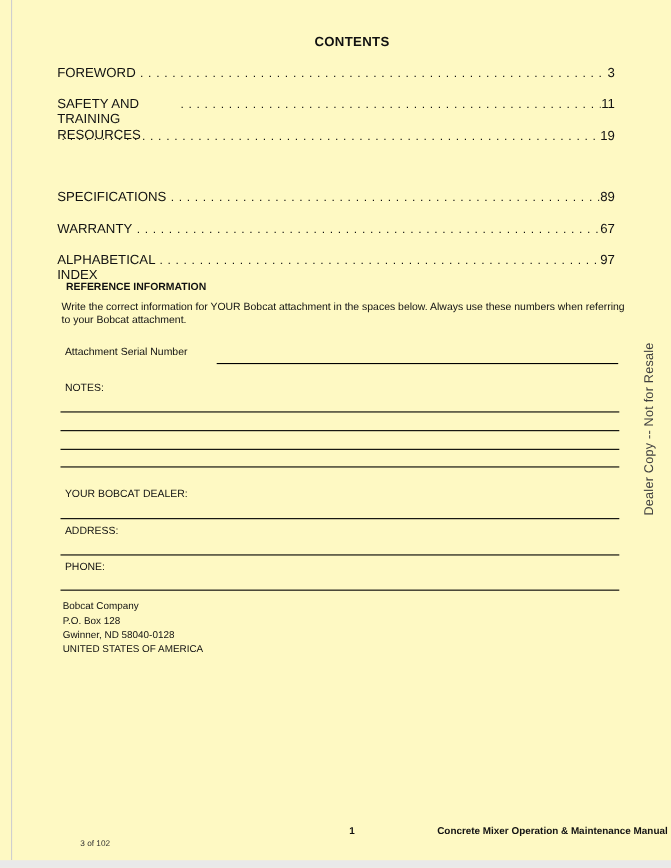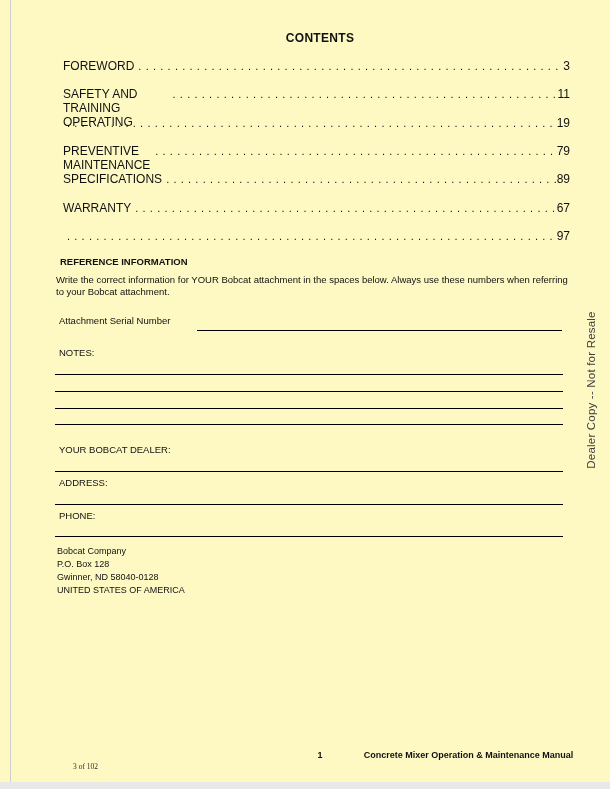--- a/index.html
+++ b/index.html
@@ -28,21 +28,21 @@
     position: absolute;
     left: 55px; top: 31px; width: 530px;
     margin: 0;
     text-align: center;
     font-size: 12px;
     font-weight: bold;
     letter-spacing: 0.3px;
   }
   .toc-row {
     position: absolute;
-    left: 63px; width: 507px;
+    left: 52px; width: 507px;
     display: flex;
     align-items: baseline;
     font-size: 12px;
     line-height: 14px;
   }
   .toc-dots {
     flex: 1 1 auto;
     overflow: hidden;
     white-space: nowrap;
     margin: 0 1px 0 4px;
@@ -89,30 +89,29 @@
   .footer-pagenum {
     position: absolute;
     left: 303px; top: 750px; width: 34px;
     text-align: center;
     font-size: 9px;
     font-weight: bold;
   }
   .footer-title {
     position: absolute;
     left: 330px; top: 750px; width: 277px;
-    text-align: center;
+    text-align: right;
     font-size: 9px;
     font-weight: bold;
   }
   .sheet-indicator {
     position: absolute;
     left: 73px; top: 762px;
     font-size: 7.5px;
     color: #2e2e2e;
-    font-family: Liberation Serif, serif;
   }
   .watermark {
     position: absolute;
     left: 591px; top: 390px;
     transform: translate(-50%, -50%) rotate(-90deg);
     white-space: nowrap;
     font-size: 11.5px;
     letter-spacing: 0.2px;
     color: #3f3f3f;
   }
@@ -126,44 +125,40 @@
   <div class="bottom-strip"></div>
 
   <h1 class="contents-title">CONTENTS</h1>
 
   <div class="toc-row" style="top:59px">
     <span class="toc-label">FOREWORD</span>
     <span class="toc-dots"></span>
     <span class="toc-page">3</span>
   </div>
   <div class="toc-row" style="top:87px">
-    <span class="toc-label">SAFETY AND TRAINING OPERATING</span>
+    <span class="toc-label">SAFETY AND TRAINING RESOURCES</span>
     <span class="toc-dots"></span>
     <span class="toc-page">11</span>
   </div>
   <div class="toc-row" style="top:116px">
     <span class="toc-dots"></span>
     <span class="toc-page">19</span>
-  </div>
-  <div class="toc-row" style="top:144px">
-    <span class="toc-label">PREVENTIVE MAINTENANCE</span>
-    <span class="toc-dots"></span>
-    <span class="toc-page">79</span>
   </div>
   <div class="toc-row" style="top:172px">
     <span class="toc-label">SPECIFICATIONS</span>
     <span class="toc-dots"></span>
     <span class="toc-page">89</span>
   </div>
   <div class="toc-row" style="top:201px">
     <span class="toc-label">WARRANTY</span>
     <span class="toc-dots"></span>
     <span class="toc-page">67</span>
   </div>
   <div class="toc-row" style="top:229px">
+    <span class="toc-label">ALPHABETICAL INDEX</span>
     <span class="toc-dots"></span>
     <span class="toc-page">97</span>
   </div>
 
   <h2 class="ref-heading">REFERENCE INFORMATION</h2>
   <p class="ref-body">Write the correct information for YOUR Bobcat attachment in the spaces below. Always use these numbers when referring to your Bobcat attachment.</p>
 
   <span class="field-label" style="left:59px; top:315px">Attachment Serial Number</span>
   <div class="rule" style="left:197px; top:330px; width:365px"></div>
 

